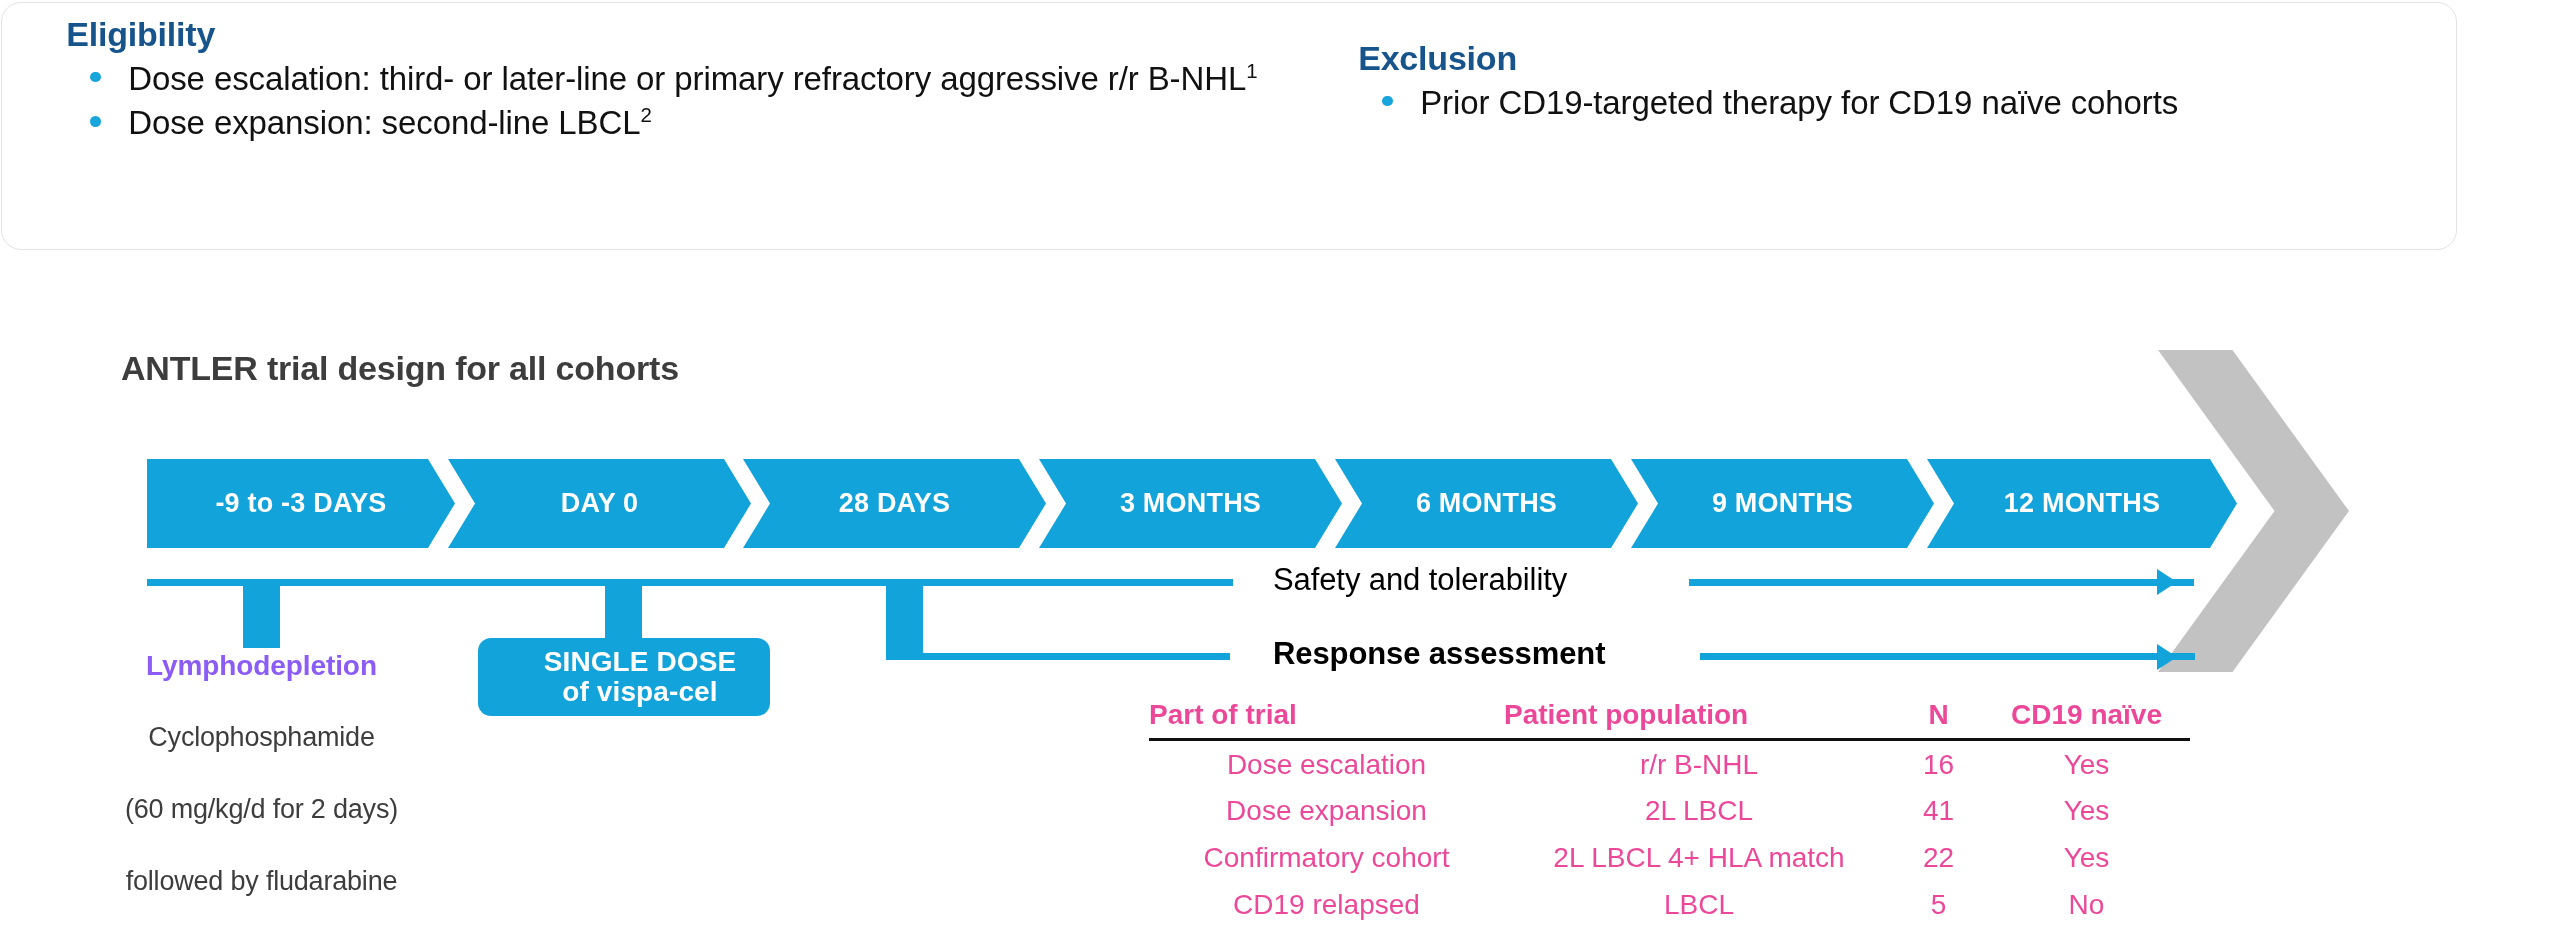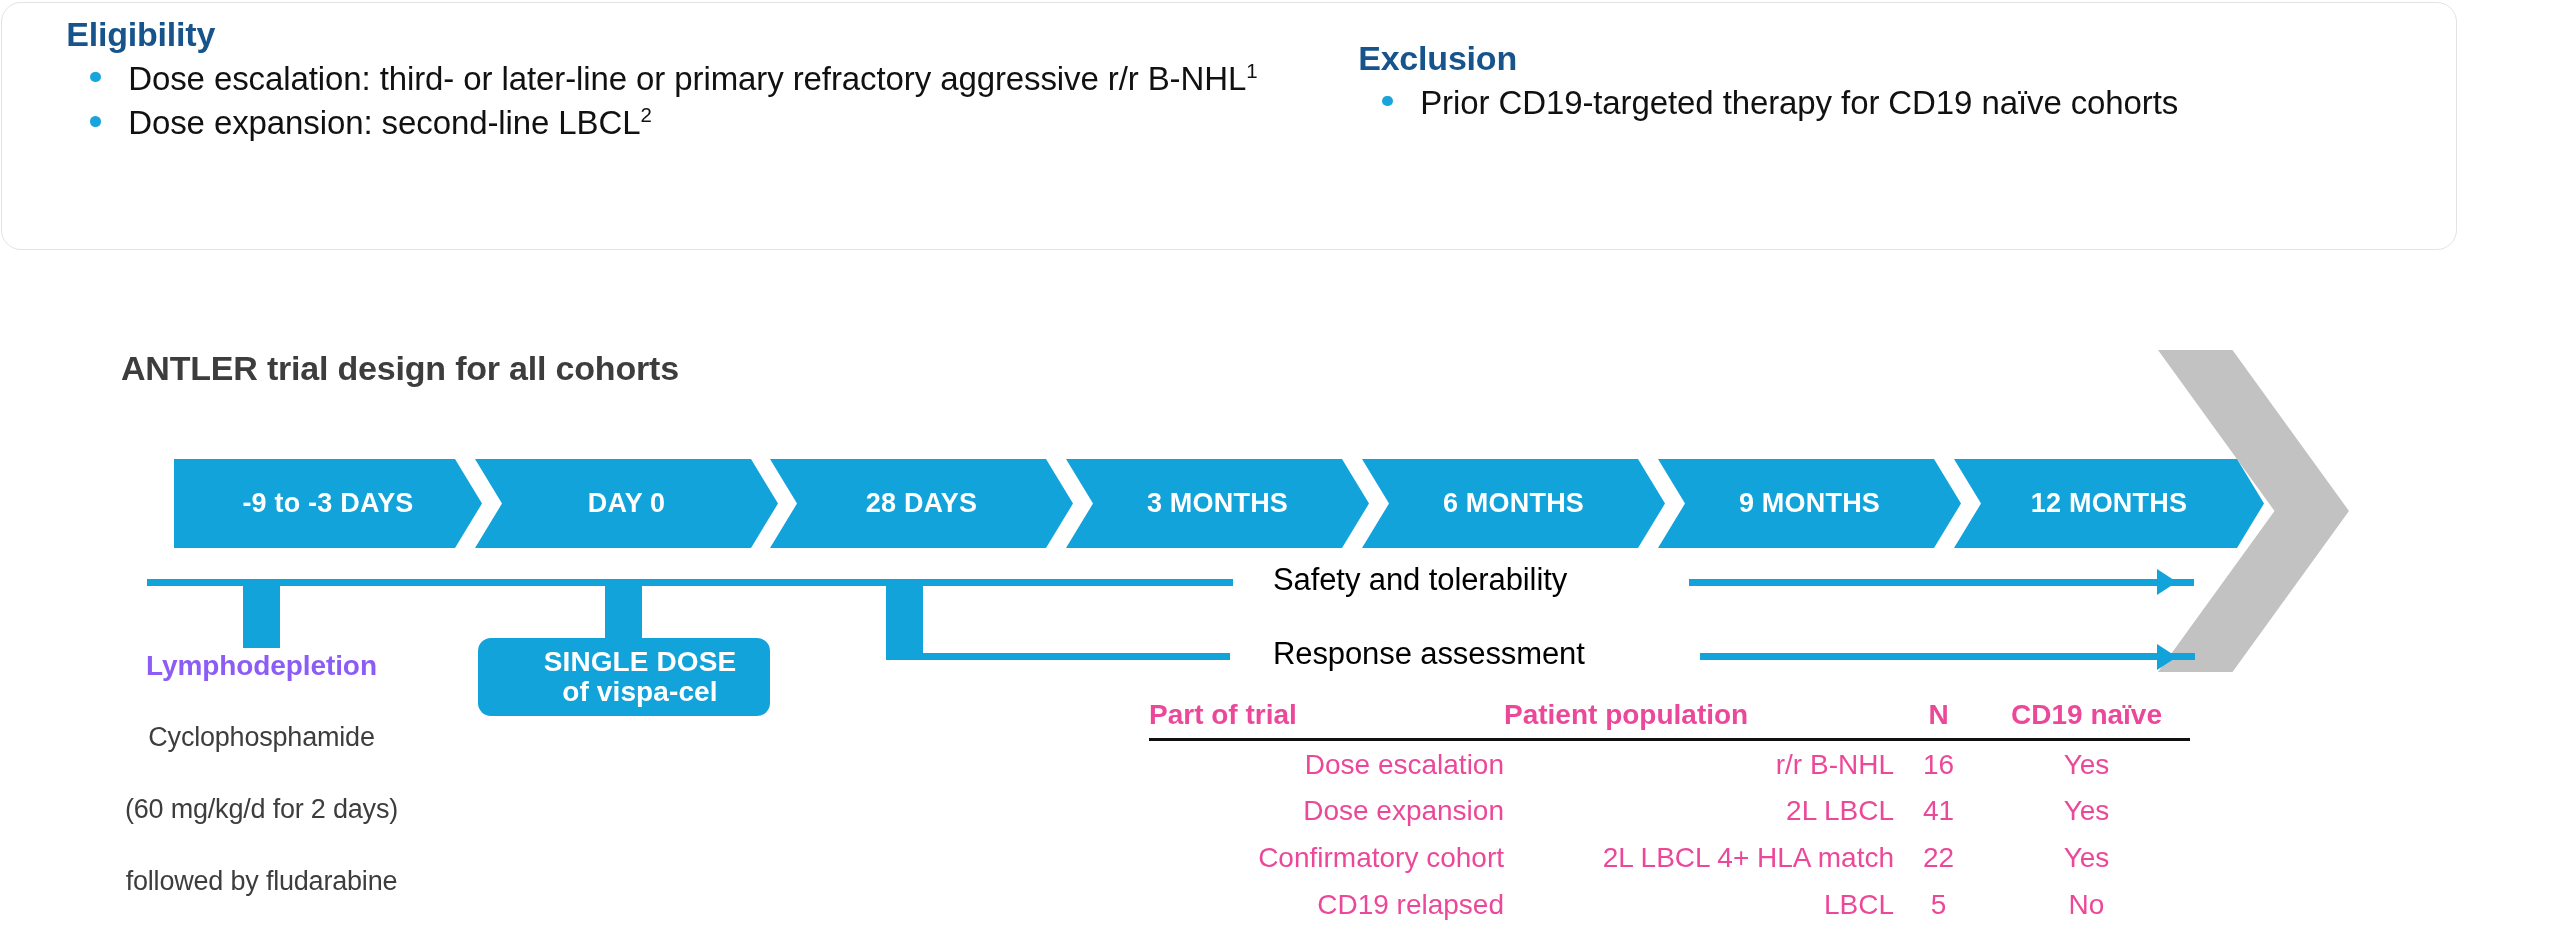--- a/index.html
+++ b/index.html
@@ -36,21 +36,21 @@
   }
   sup{font-size:0.62em;vertical-align:super;line-height:0;}
 
   
   #diagram-title{
     left:89px;top:349px;font-size:34px;font-weight:bold;color:#3d3d3d;
     letter-spacing:-0.2px;
   }
 
   
-  #timeline{left:147px;top:459px;width:2023px;height:76px;margin-left:27px;}
+  #timeline{left:147px;top:459px;width:2023px;height:76px;}
   .chev{
     position:absolute;top:0;height:89px;background:#12a3db;
     display:flex;align-items:center;justify-content:center;
   }
   .chev span{
     color:#ffffff;font-weight:bold;font-size:27px;letter-spacing:0.2px;
     white-space:nowrap;text-align:center;
   }
   .chev.first{
     clip-path:polygon(0 0, calc(100% - 27px) 0, 100% 50%, calc(100% - 27px) 100%, 0 100%);
@@ -108,21 +108,21 @@
   
   #cohort-table{
     left:1149px;top:699px;width:1041px;border-collapse:collapse;
     font-size:28px;color:#ec4899;
   }
   #cohort-table th{
     text-align:left;font-weight:bold;padding:0 0 7px 0;
     border-bottom:3px solid #101010;white-space:nowrap;
   }
   #cohort-table td{
-    text-align:right;padding:7.7px 0 7px 0;white-space:nowrap;
+    text-align:center;padding:7.7px 0 7px 0;white-space:nowrap;
   }
   #cohort-table .col-part{width:355px;}
   #cohort-table .col-pop{width:390px;}
   #cohort-table .col-n{width:89px;text-align:center;}
   #cohort-table .col-naive{width:207px;text-align:center;}
   #cohort-table th.col-n, #cohort-table th.col-naive{text-align:center;}
 </style>
 </head>
 <body>
 
@@ -186,21 +186,21 @@
 
 <div class="vline abs" style="left:243px;top:583px;height:65px;"></div>
 
 <div class="vline abs" style="left:605px;top:583px;height:56px;"></div>
 
 <div class="vline abs" style="left:886px;top:583px;height:76px;"></div>
 
 <div class="hline abs" style="left:886px;top:653px;width:312px;"></div>
 
 <div class="assess-label abs" style="left:1241px;top:562px;">Safety and tolerability</div>
-<div class="assess-label abs" style="left:1241px;top:636px;">Response assessment</div>
+<div class="assess-label abs" style="left:1241px;top:636px;font-weight:bold;">Response assessment</div>
 
 <div class="arrow-line abs" style="left:1689px;top:579px;width:473px;"></div>
 <div class="arrow-head abs" style="left:2157px;top:569px;"></div>
 <div class="arrow-line abs" style="left:1700px;top:653px;width:463px;"></div>
 <div class="arrow-head abs" style="left:2157px;top:644px;"></div>
 
 <div class="abs" id="lymphodepletion">
   <div class="ld-title">Lymphodepletion</div>
   <div class="ld-line">Cyclophosphamide</div>
   <div class="ld-line">(60 mg/kg/d for 2 days)</div>

